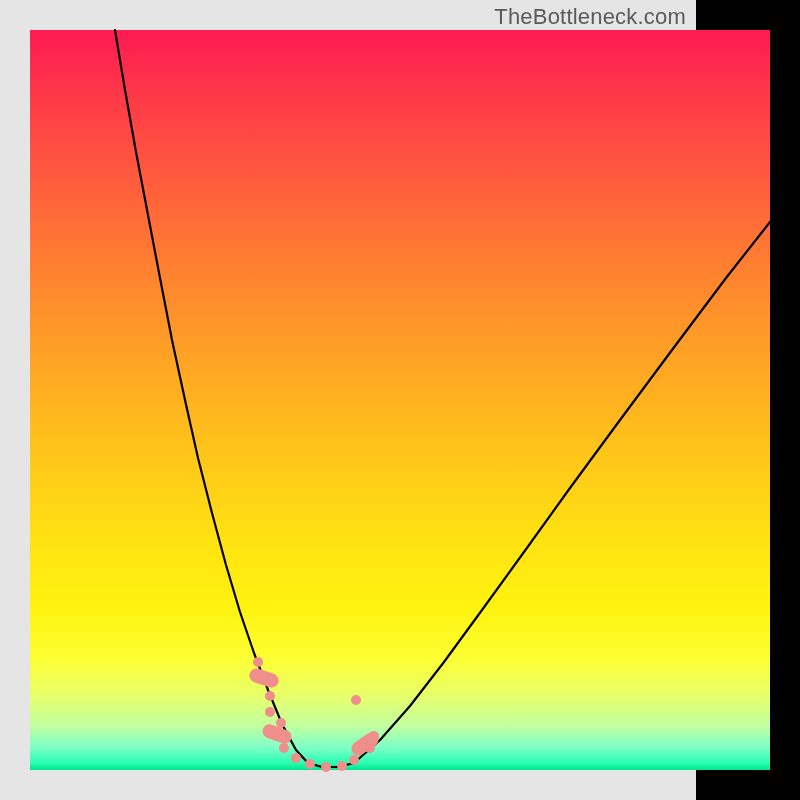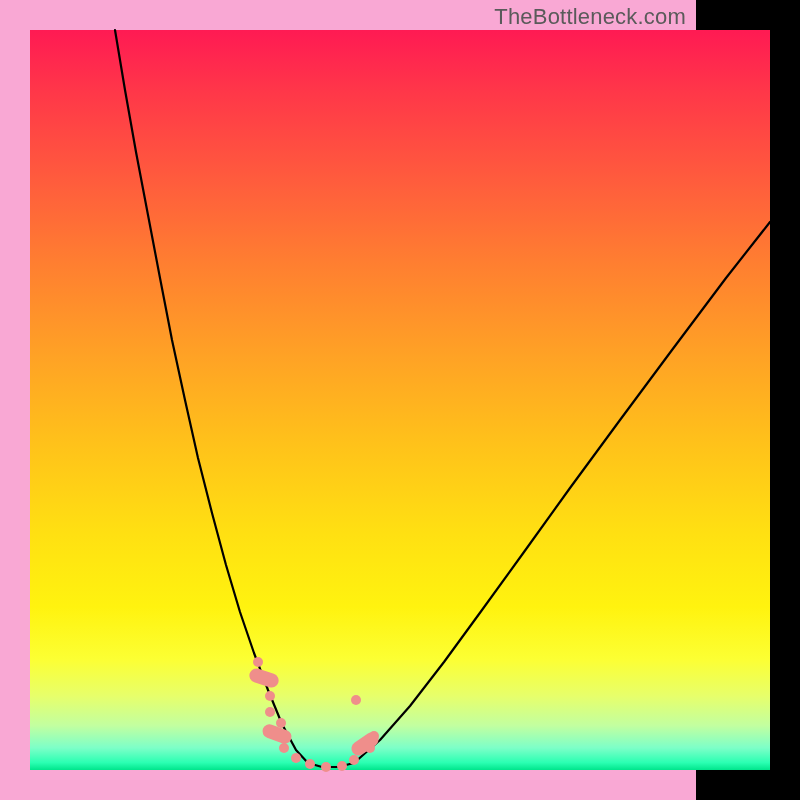--- a/index.html
+++ b/index.html
@@ -10,21 +10,21 @@
     background: #000;
     overflow: hidden;
     font-family: Arial, Helvetica, sans-serif;
   }
   .frame {
     position: absolute;
     left: 0;
     top: 0;
     width: 696px;
     height: 800px;
-    background: #f9a8d4;
+    background: #e5e5e5;
   }
   .plot {
     position: absolute;
     left: 30px;
     top: 30px;
     width: 740px;
     height: 740px;
     background: linear-gradient(
       to bottom,
       #ff1a53 0%,

